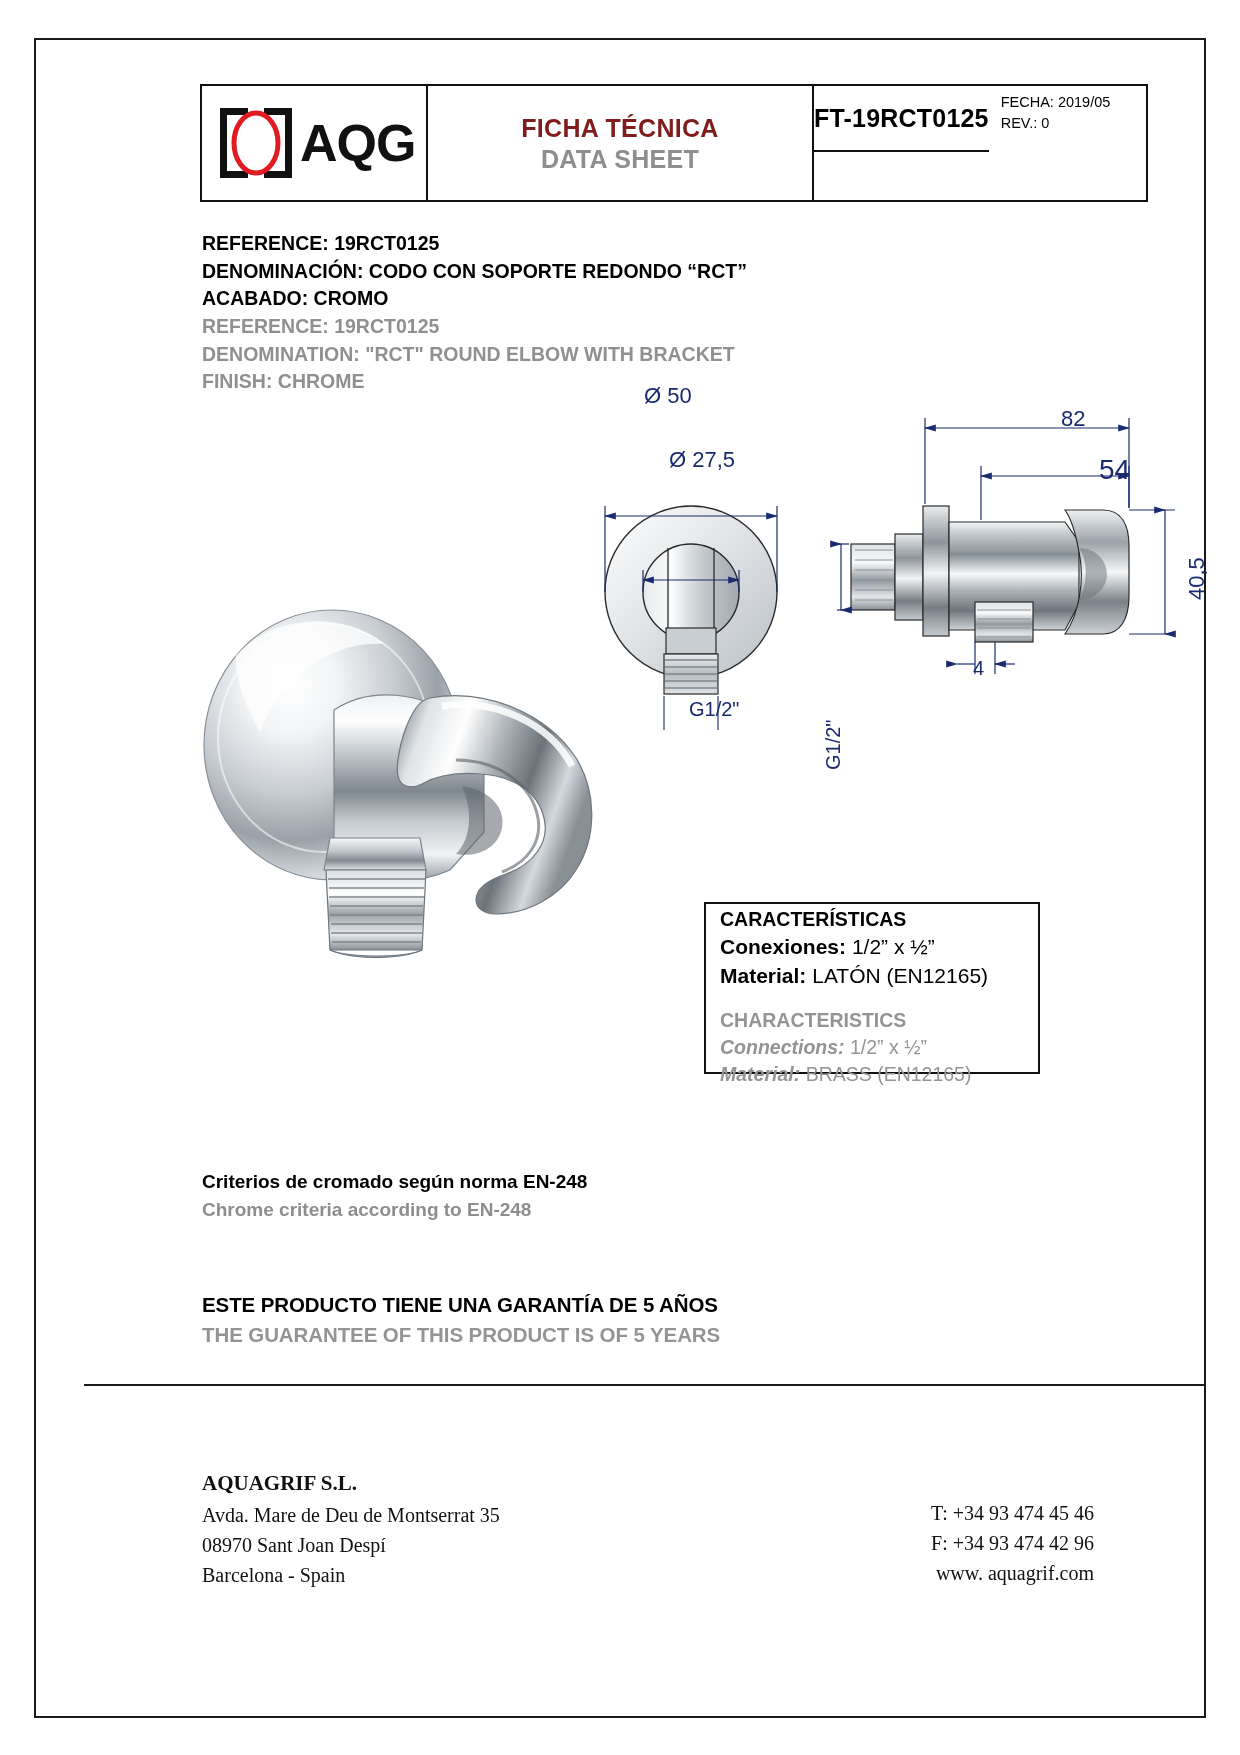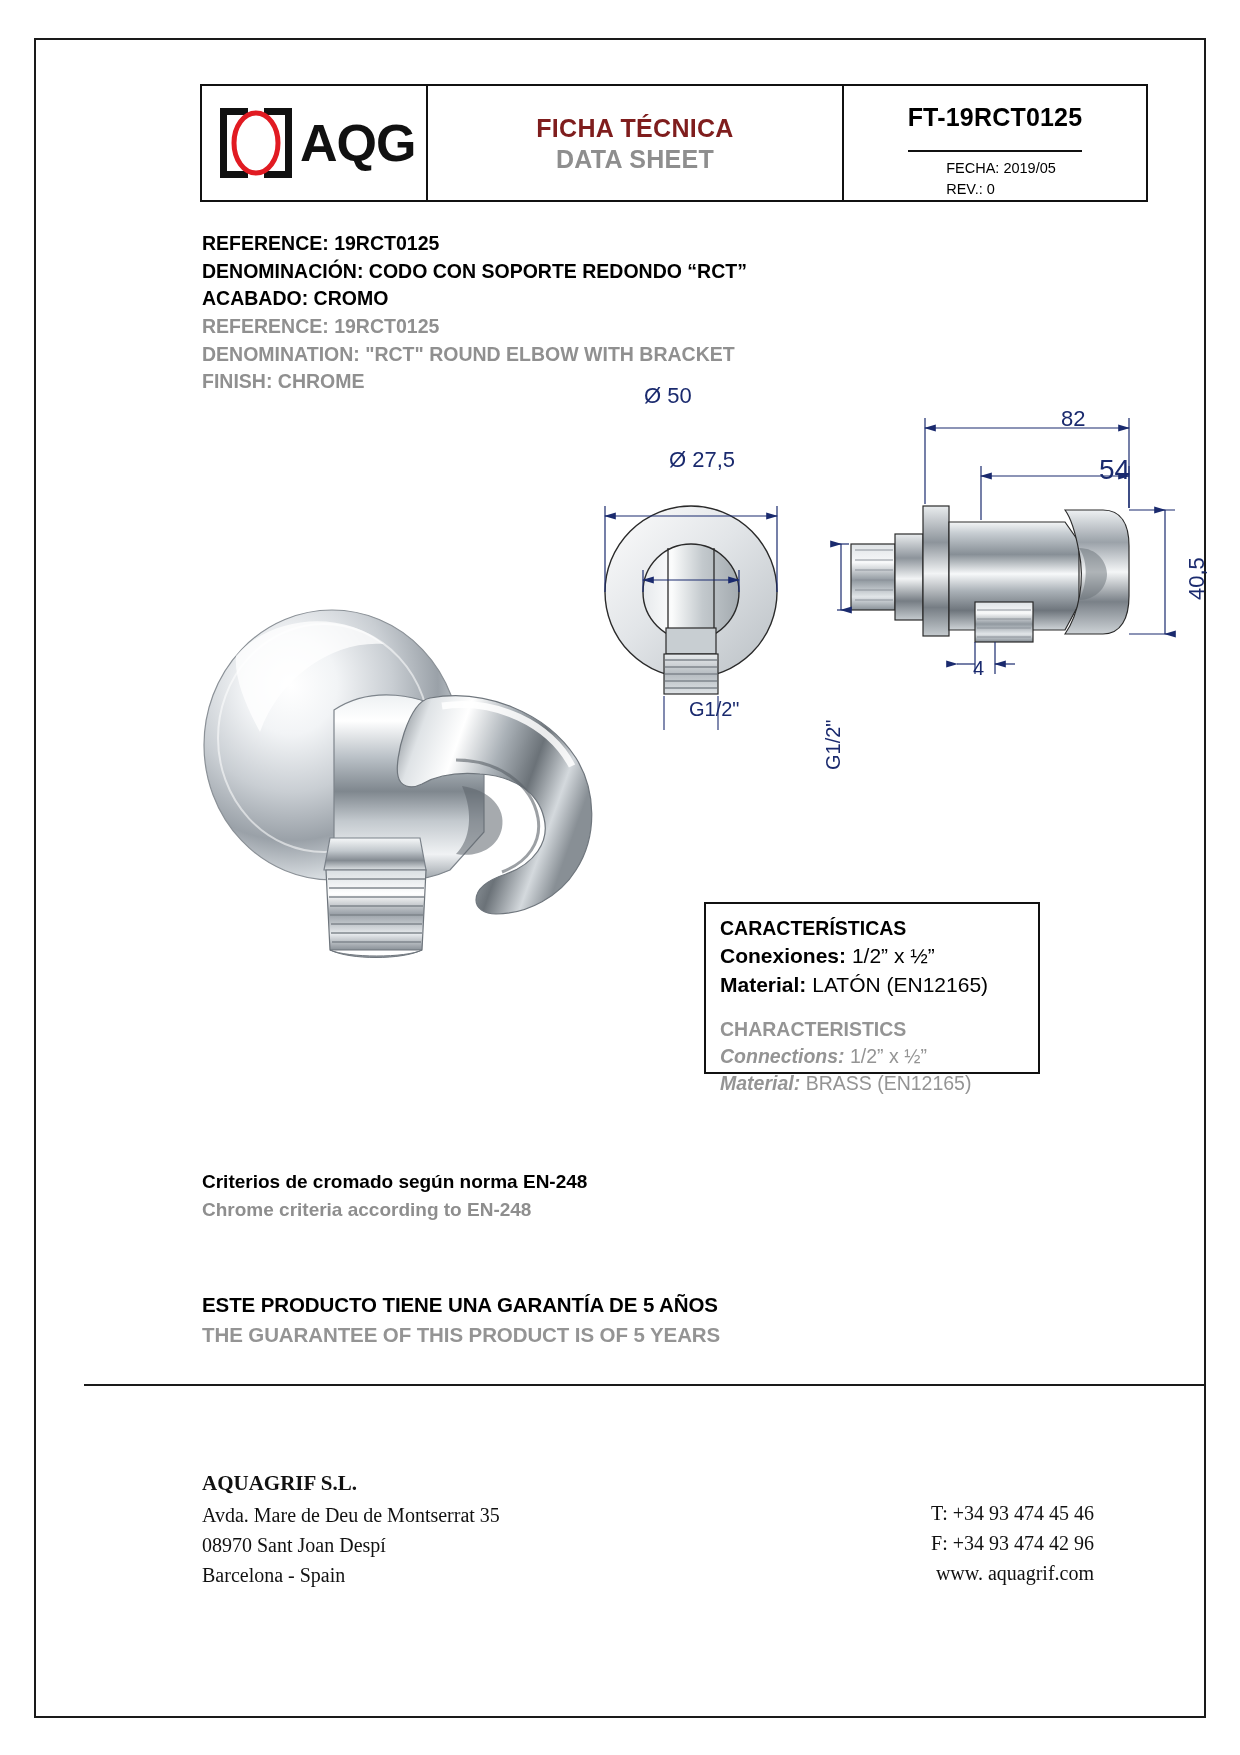--- a/index.html
+++ b/index.html
@@ -69,25 +69,24 @@
     line-height: 1.25;
   }
   .hdr-title-en {
     font-size: 25px;
     font-weight: bold;
     color: #8e8e8e;
     letter-spacing: 0.3px;
     line-height: 1.25;
   }
   .hdr-code-cell {
-    width: 302px;
+    width: 332px;
     box-sizing: border-box;
     display: flex;
-    flex-direction: column;
-    align-items: center;
+    flex-direction: row;
   }
   .hdr-code-top {
     height: 66px;
     border-bottom: 2px solid #111;
     display: flex;
     align-items: center;
     justify-content: center;
     box-sizing: border-box;
   }
   .hdr-code-text {
@@ -175,21 +174,21 @@
 
   
   .char-box {
     position: absolute;
     left: 620px;
     top: 862px;
     width: 336px;
     height: 172px;
     border: 2px solid #111;
     box-sizing: border-box;
-    padding: 11px 0 0 14px;
+    padding: 2px 0 0 14px;
   }
   .char-title-es {
     font-size: 19.5px;
     font-weight: bold;
     color: #000;
     line-height: 1.38;
   }
   .char-row-es {
     font-size: 21px;
     color: #000;

